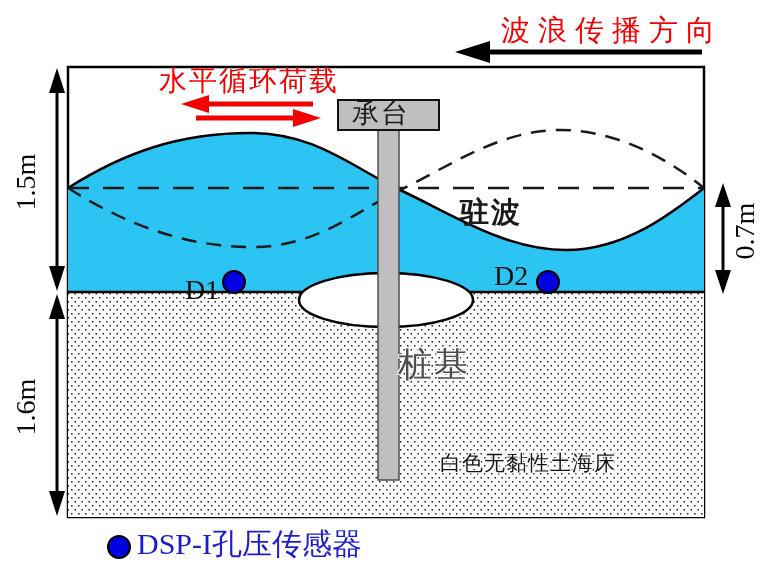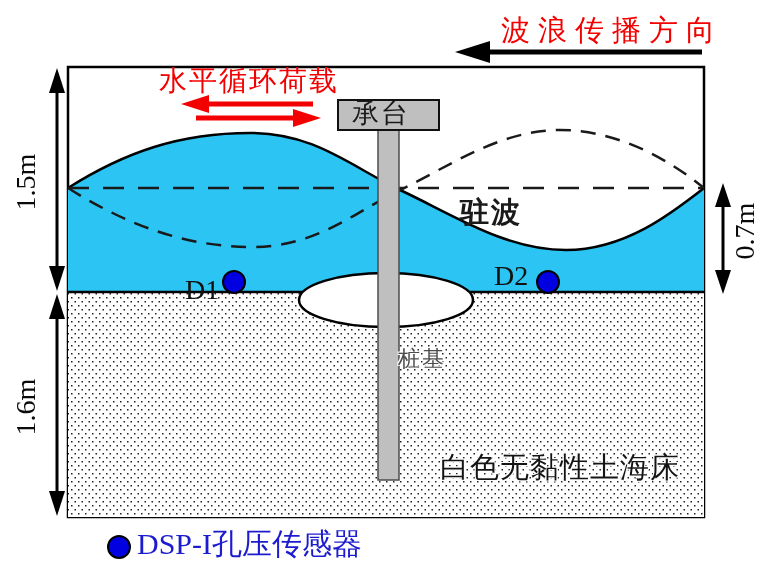--- a/index.html
+++ b/index.html
@@ -96,23 +96,23 @@
 
   <div class="label" style="left:352px;top:71px;font-size:27px;letter-spacing:2px;color:#1a1a1a;margin-top:28px;">承台</div>
 
   <div class="label" style="left:460px;top:197px;font-size:29px;letter-spacing:2px;color:#1a1a1a;font-weight:bold;">驻波</div>
 
   <div class="label" style="left:185px;top:275px;font-size:28px;color:#111;">D1</div>
 
   <div class="label" style="left:494px;top:261px;font-size:28px;color:#111;text-align:right;">D2</div>
 
 
-  <div class="label halo" style="left:398px;top:347px;font-size:22px;letter-spacing:2px;color:#4d4d4d;">桩基</div>
+  <div class="label halo" style="left:398px;top:347px;font-size:34px;letter-spacing:2px;color:#4d4d4d;">桩基</div>
 
-  <div class="label halo" style="left:440px;top:452px;font-size:29px;letter-spacing:1px;color:#141414;">白色无黏性土海床</div>
+  <div class="label halo" style="left:440px;top:452px;font-size:21px;letter-spacing:1px;color:#141414;">白色无黏性土海床</div>
 
   <div class="label blue" style="left:137px;top:528px;font-size:30px;">DSP-I孔压传感器</div>
 
   <div class="vlabel" style="left:-14px;top:166px;">1.5m</div>
 
   <div class="vlabel" style="left:-14px;top:391px;">1.6m</div>
 
   <div class="vlabel" style="left:705px;top:215px;">0.7m</div>
 
 </div>

